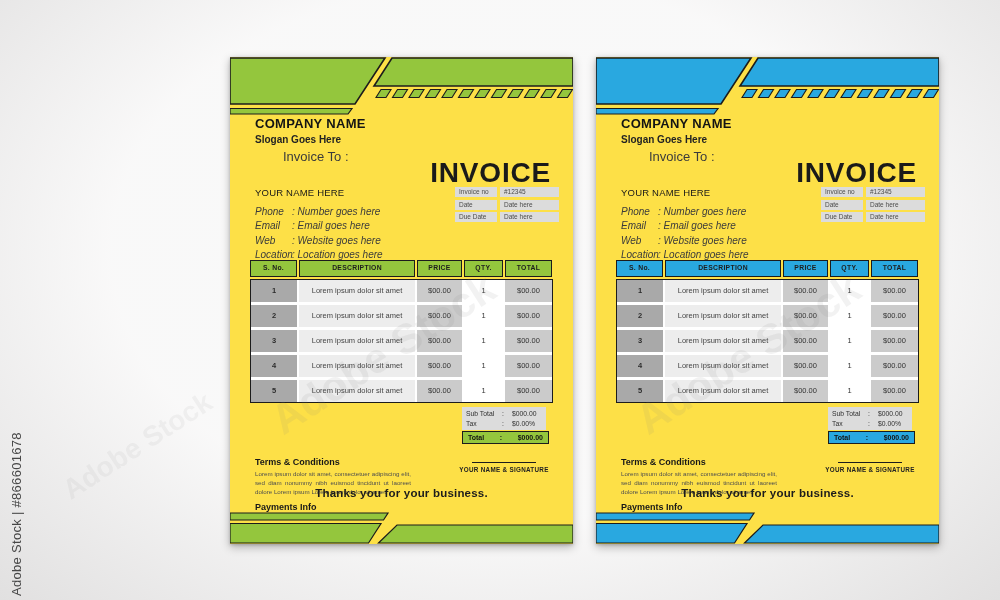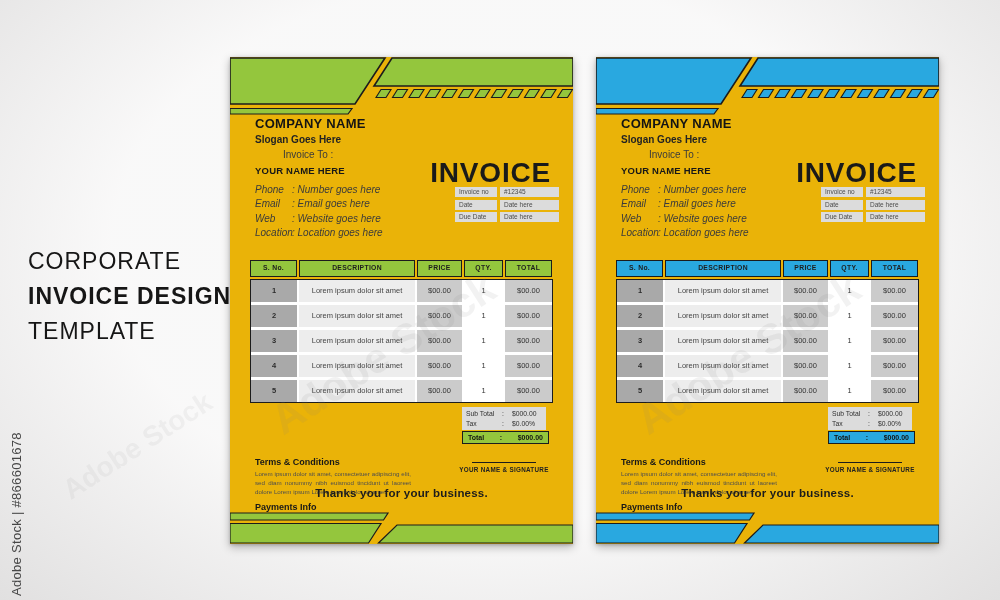--- a/index.html
+++ b/index.html
@@ -20,40 +20,40 @@
     font-size:13px;font-weight:500;color:#474747;letter-spacing:.3px;white-space:nowrap;
   }
   .faint-wm{position:absolute;font-weight:700;white-space:nowrap;pointer-events:none;z-index:30;
     color:rgba(125,125,125,.10);transform:rotate(-33deg);}
   .faint-wm.w1{left:255px;top:330px;font-size:42px;}
   .faint-wm.w2{left:620px;top:330px;font-size:42px;}
   .faint-wm.w3{left:52px;top:430px;font-size:28px;color:rgba(125,125,125,.08);}
 
   
   .page{
-    position:absolute;top:57px;width:343px;height:487px;background:#eab308;
+    position:absolute;top:57px;width:343px;height:487px;background:#fde047;
     box-shadow:0 3px 9px rgba(0,0,0,.28),0 1px 3px rgba(0,0,0,.18);
   }
   .page.green{left:230px;}
   .page.blue{left:596px;}
 
   .hdr-svg,.ftr-svg{position:absolute;left:0;width:343px;display:block;}
   .hdr-svg{top:0;height:62px;}
   .ftr-svg{bottom:0;height:32px;}
   .accent-fill{fill:var(--accent);stroke:var(--outline);stroke-width:1.6;}
   .accent-thin{fill:var(--accent);stroke:var(--outline);stroke-width:1.2;}
   .tooth{fill:var(--accent);stroke:var(--outline);stroke-width:1.1;}
 
   .company{position:absolute;left:25px;top:59px;}
   .company-name{font-size:13px;font-weight:700;color:#141414;letter-spacing:.3px;}
   .slogan{font-size:10px;font-weight:700;color:#232323;margin-top:3px;}
 
   .bill-to{position:absolute;left:25px;top:92px;color:#3b3b3b;}
-  .invoice-to{font-size:10px;padding-left:28px;}
-  .client-name{font-size:9.5px;font-weight:700;color:#181818;margin-top:5px;letter-spacing:.2px;}
+  .invoice-to{font-size:13px;padding-left:28px;}
+  .client-name{font-size:9.5px;font-weight:400;color:#181818;margin-top:23px;letter-spacing:.2px;}
   .contacts{margin-top:7px;}
   .c-row{display:flex;font-size:10px;line-height:14.4px;font-style:italic;}
   .c-label{width:37px;}
 
   .title-block{position:absolute;right:22px;top:100px;width:130px;text-align:right;
     font-size:28px;font-weight:700;letter-spacing:.8px;color:#1a1a1a;}
   .meta{position:absolute;left:225px;top:130px;}
   .meta-row{display:flex;gap:3px;margin-bottom:2.5px;}
   .chip{background:var(--chip);height:10px;line-height:10px;font-size:6.5px;color:#4b4b4b;
     padding:0 4px;box-sizing:border-box;}
@@ -97,25 +97,20 @@
   .sign-label{font-size:6.3px;font-weight:700;color:#222;letter-spacing:.3px;}
 
   .thanks{position:absolute;left:0;top:430px;width:100%;text-align:center;
     font-size:11.5px;font-weight:700;color:#1c1c1c;letter-spacing:.2px;}
 </style>
 </head>
 <body>
 
 <div id="stage">
 
-  <div class="promo">
-    <div class="l-reg">CORPORATE</div>
-    <div class="l-bold">INVOICE DESIGN</div>
-    <div class="l-reg">TEMPLATE</div>
-  </div>
 
   <div class="side-wm">Adobe Stock | #866601678</div>
 
   <div id="green-slot">
   <div class="page green" style="--accent: #94C63D;">
 
     <svg class="hdr-svg" viewBox="0 0 343 62" preserveAspectRatio="none">
       <polygon class="accent-fill" points="0,1 155,1 125,47 0,47"></polygon>
       <polygon class="accent-thin" points="0,51.5 122,51.5 118,57 0,57"></polygon>
       <polygon class="accent-fill" points="162,1 343,1 343,29 144,29"></polygon>

